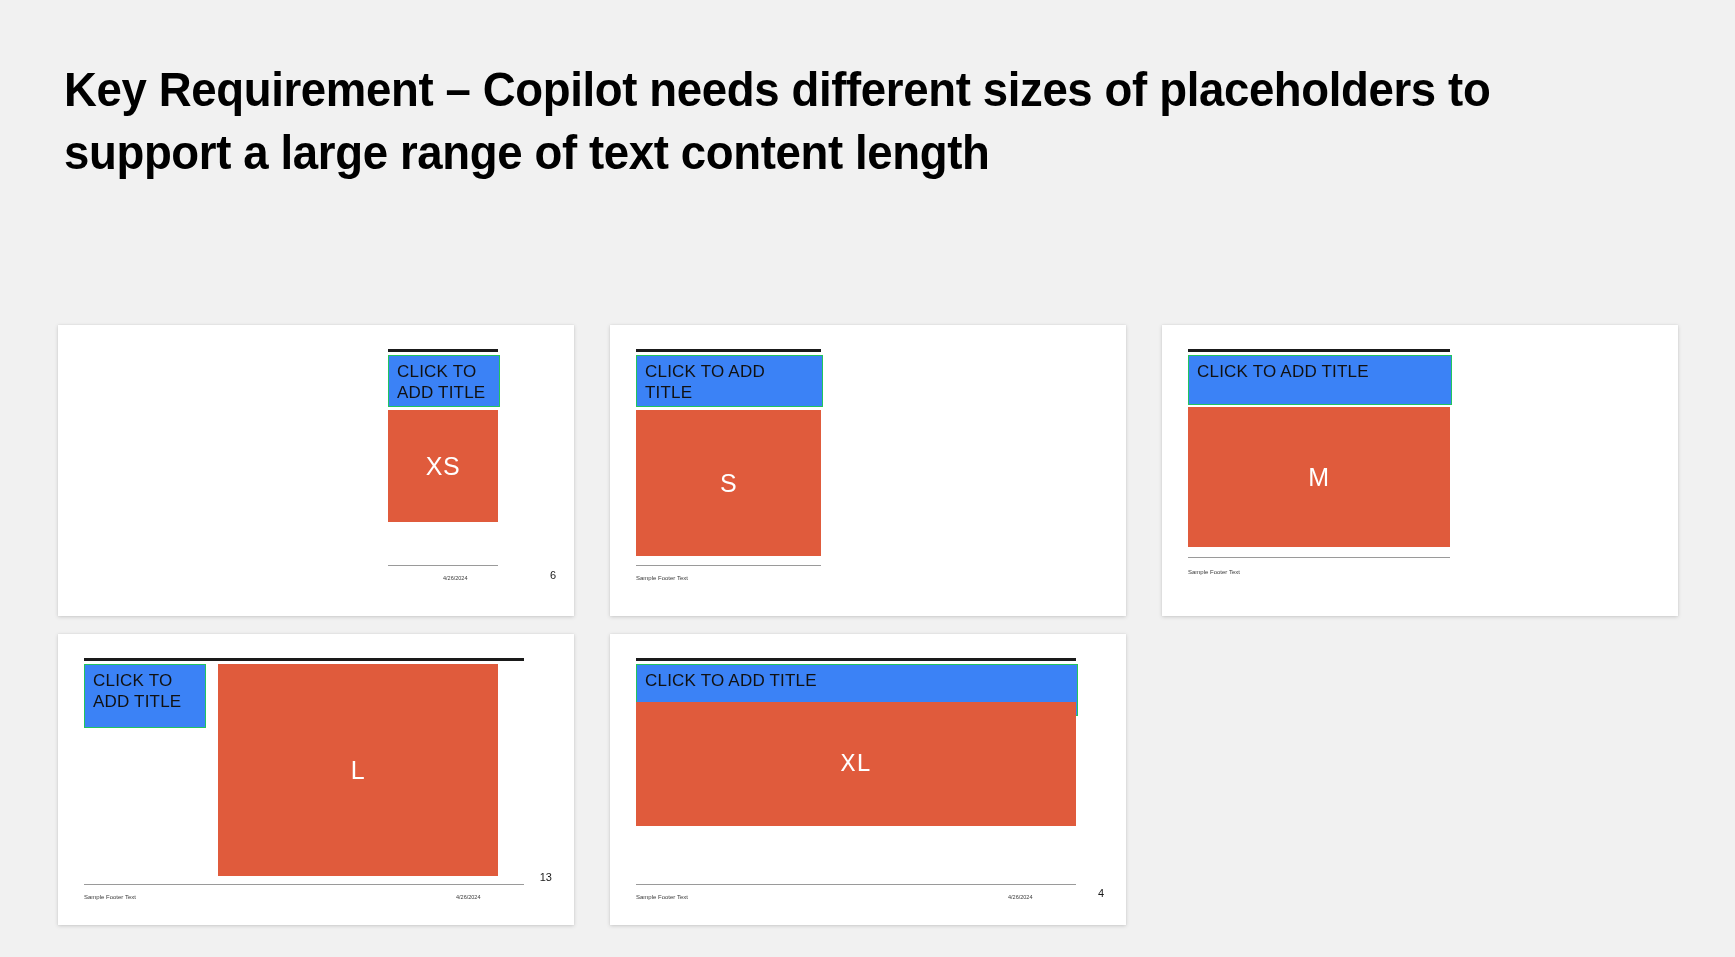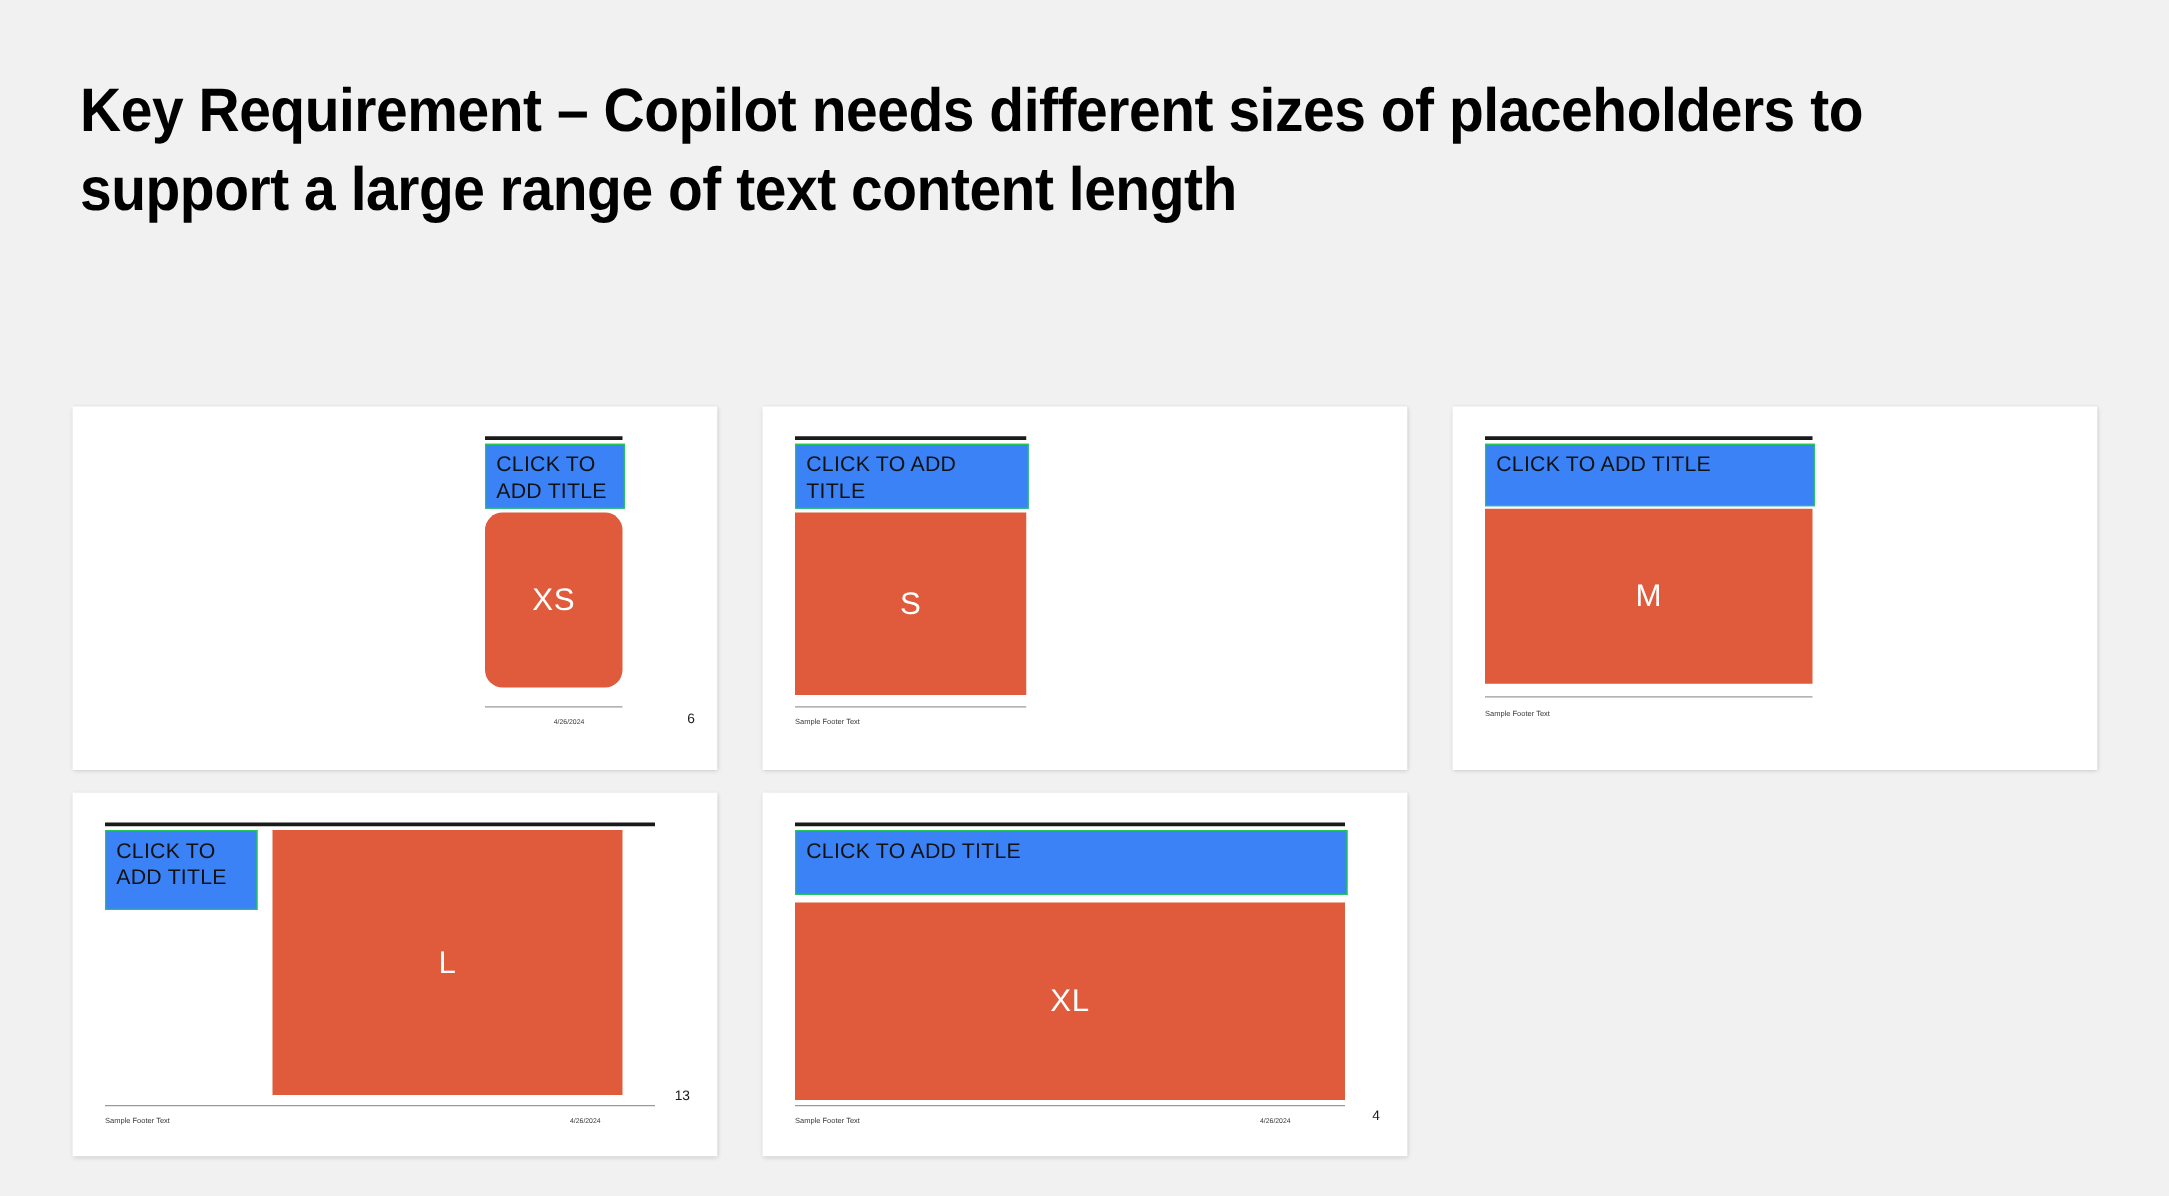--- a/index.html
+++ b/index.html
@@ -106,21 +106,21 @@
   }
   .footer-text { font-size: 6px; }
   .footer-date { font-size: 5.5px; }
   .footer-page { font-size: 11px; color: #1a1a1a; }
 
   
 
   
   .s-xs .rule        { left: 330px; top: 24px;  width: 110px; }
   .s-xs .title-ph    { left: 330px; top: 30px;  width: 112px; height: 52px; }
-  .s-xs .content-block { left: 330px; top: 85px; width: 110px; height: 140px; border-radius: 14px; }
+  .s-xs .content-block { left: 330px; top: 85px; width: 110px; height: 112px; }
   .s-xs .footer-rule { left: 330px; top: 240px; width: 110px; }
   .s-xs .footer-date { left: 385px; top: 250px; }
   .s-xs .footer-page { right: 18px; top: 244px; }
 
   
   .s-s .rule        { left: 26px;  top: 24px;  width: 185px; }
   .s-s .title-ph    { left: 26px;  top: 30px;  width: 187px; height: 52px; }
   .s-s .content-block { left: 26px; top: 85px; width: 185px; height: 146px; }
   .s-s .footer-rule { left: 26px;  top: 240px; width: 185px; }
   .s-s .footer-text { left: 26px;  top: 250px; }
@@ -137,21 +137,21 @@
   .s-l .title-ph    { left: 26px;  top: 30px;  width: 122px; height: 64px; }
   .s-l .content-block { left: 160px; top: 30px; width: 280px; height: 212px; }
   .s-l .footer-rule { left: 26px;  top: 250px; width: 440px; }
   .s-l .footer-text { left: 26px;  top: 260px; }
   .s-l .footer-date { left: 398px; top: 260px; }
   .s-l .footer-page { right: 22px; top: 237px; }
 
   
   .s-xl .rule        { left: 26px;  top: 24px;  width: 440px; }
   .s-xl .title-ph    { left: 26px;  top: 30px;  width: 442px; height: 52px; }
-  .s-xl .content-block { left: 26px; top: 88px; width: 440px; height: 158px; }
+  .s-xl .content-block { left: 26px; top: 68px; width: 440px; height: 124px; font-family: Liberation Mono, monospace; }
   .s-xl .footer-rule { left: 26px;  top: 250px; width: 440px; }
   .s-xl .footer-text { left: 26px;  top: 260px; }
   .s-xl .footer-date { left: 398px; top: 260px; }
   .s-xl .footer-page { right: 22px; top: 253px; }
 </style>
 </head>
 <body>
 
 <div class="deck-title">Key Requirement – Copilot needs different sizes of placeholders to support a large range of text content length</div>
 

